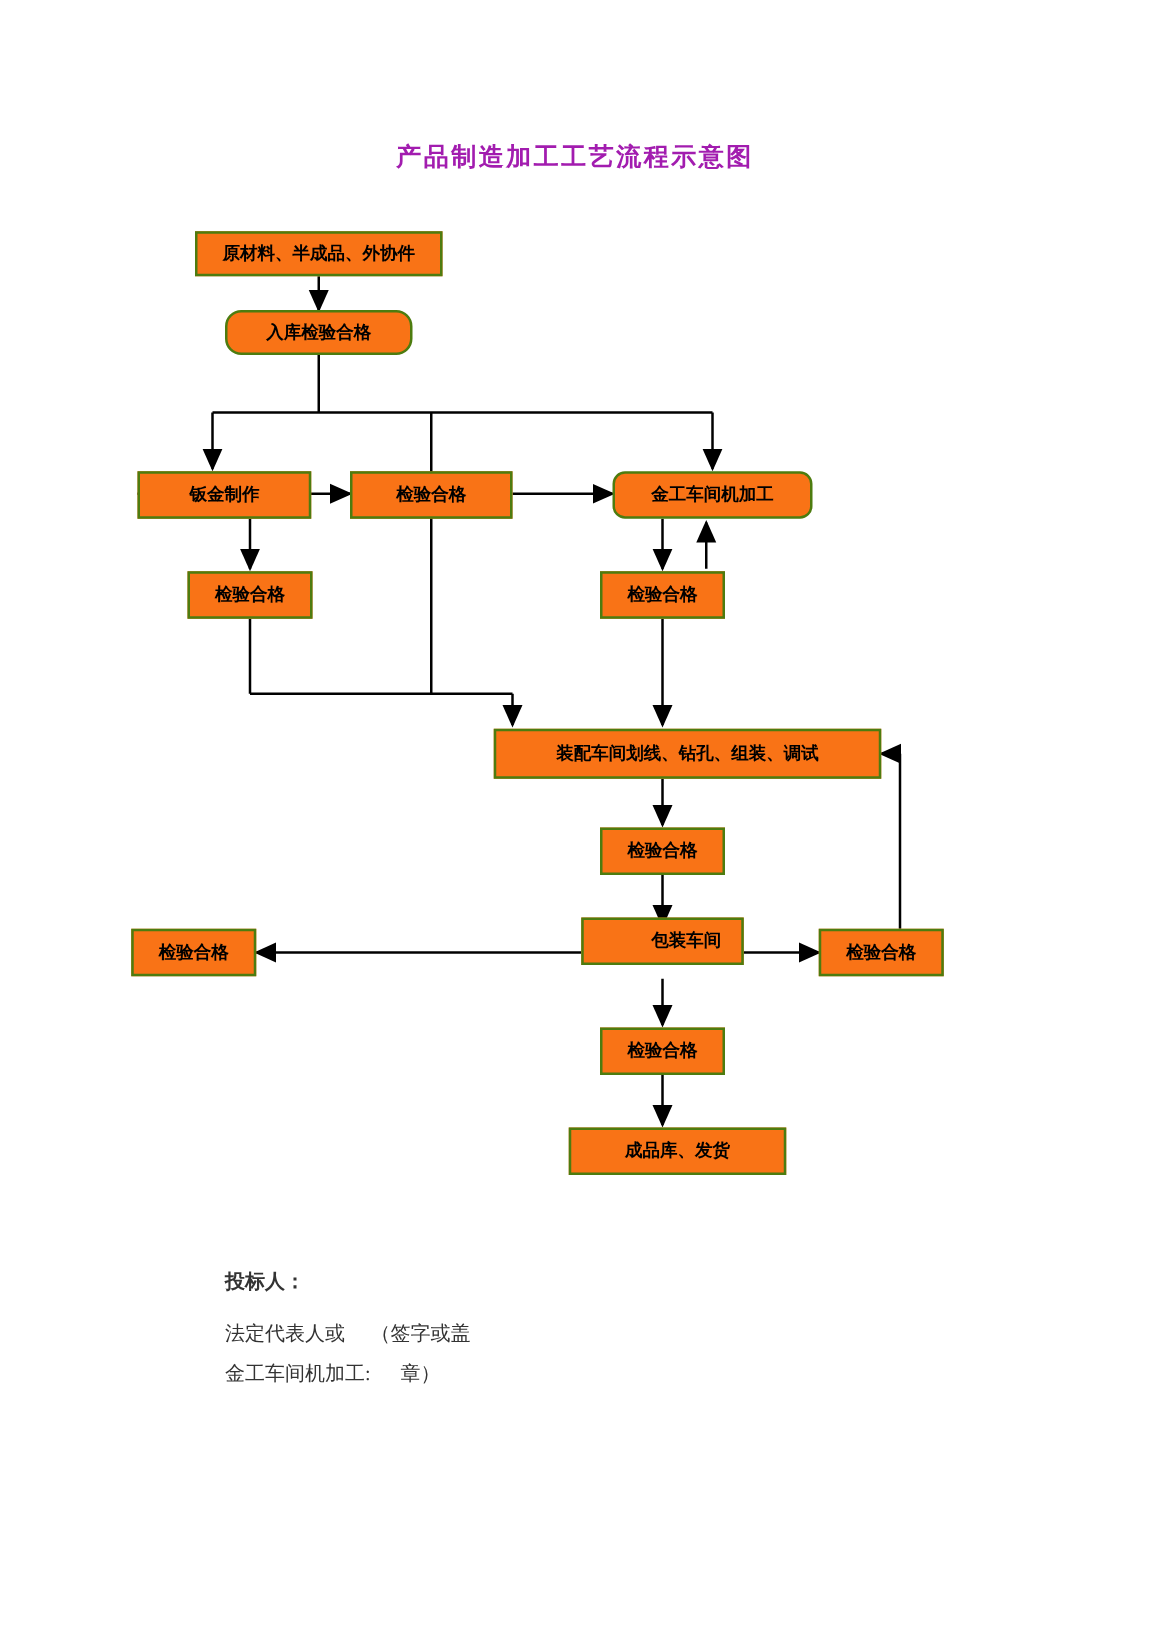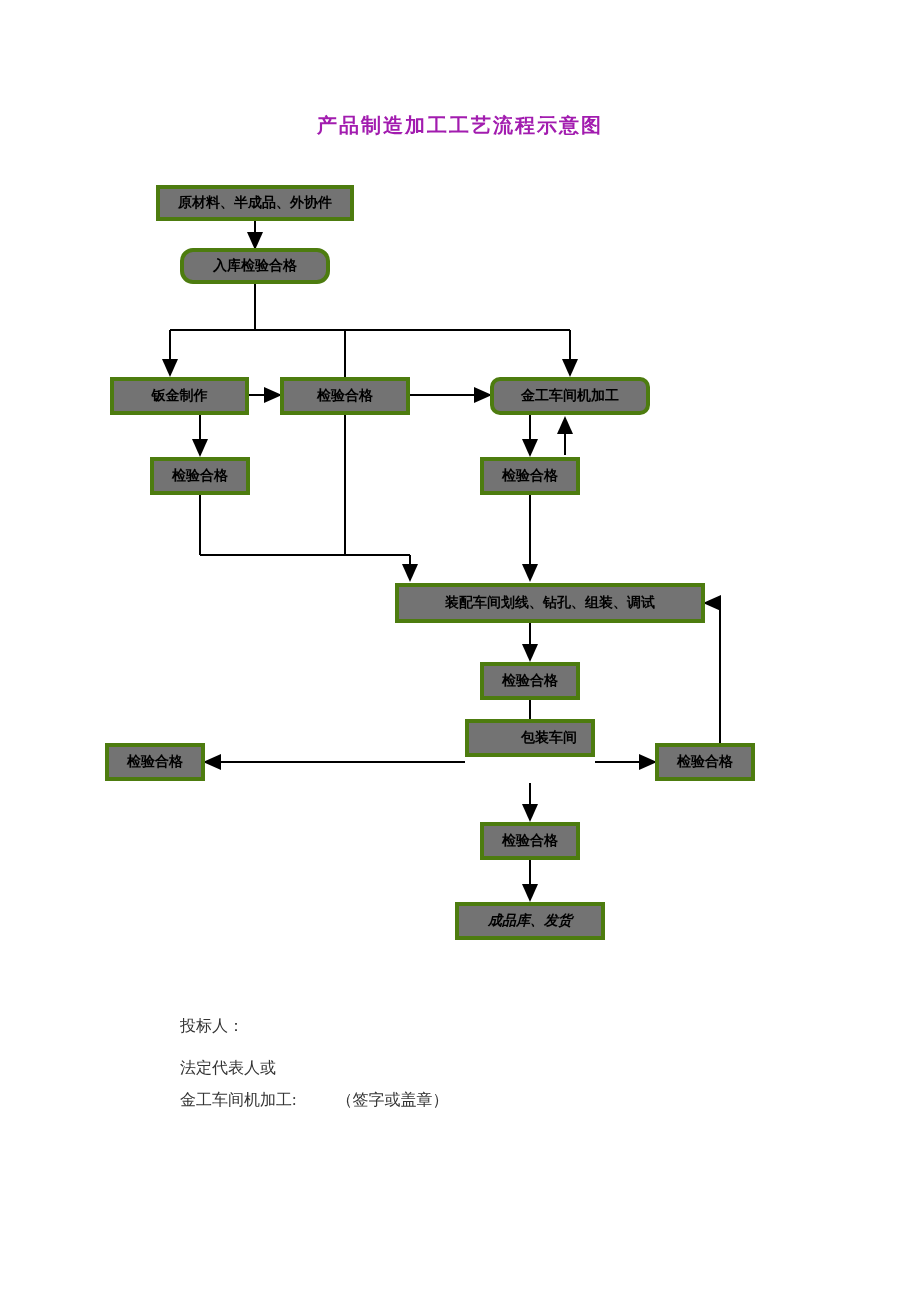--- a/index.html
+++ b/index.html
@@ -22,22 +22,22 @@
     }
     .diagram {
       position: absolute;
       top: 185px;
       left: 110px;
       width: 700px;
       height: 770px;
     }
     .box {
       position: absolute;
-      border: 4px solid #4d7c0f;
-      background: #737373;
+      border: 2px solid #4d7c0f;
+      background: #f97316;
       font-size: 14px;
       font-weight: bold;
       display: flex;
       align-items: center;
       justify-content: center;
       white-space: nowrap;
       padding: 6px 10px;
     }
     svg.connectors {
       position: absolute;
@@ -53,29 +53,28 @@
       left: 180px;
       width: 560px;
       font-size: 16px;
       color: #333;
       line-height: 2;
     }
     .footer-row {
       display: flex;
       margin-bottom: 10px;
     }
-    .footer-label { white-space: nowrap; }
+    .footer-label { white-space: nowrap; font-weight: bold; }
     .footer-sign-block {
       display: flex;
       align-items: flex-end;
     }
     .sign-col {
       display: flex;
-      flex-direction: row;
-      margin-left: 40px;
+      flex-direction: column;
       text-align: center;
     }
   </style>
 </head>
 <body>
 
 <h1 class="title">产品制造加工工艺流程示意图</h1>
 
 <div class="diagram">
 
@@ -144,26 +143,26 @@
   <div class="box" style="left:380px; top:192px; width:160px; height:38px;border-radius:10px;">金工车间机加工</div>
 
   <div class="box" style="left:40px; top:272px; width:100px; height:38px;">检验合格</div>
   <div class="box" style="left:370px; top:272px; width:100px; height:38px;">检验合格</div>
 
   <div class="box" style="left:285px; top:398px; width:310px; height:40px;text-align:center;">装配车间划线、钻孔、组装、调试</div>
 
   <div class="box" style="left:370px; top:477px; width:100px; height:38px;">检验合格</div>
 
   <div class="box" style="left:-5px; top:558px; width:100px; height:38px;">检验合格</div>
-  <div class="box" style="left:355px; top:534px; width:130px; height:38px;padding-left:48px;">包装车间</div>
+  <div class="box" style="left:355px; top:549px; width:130px; height:38px;padding-left:48px;">包装车间</div>
   <div class="box" style="left:545px; top:558px; width:100px; height:38px;">检验合格</div>
 
   <div class="box" style="left:370px; top:637px; width:100px; height:38px;">检验合格</div>
 
-  <div class="box" style="left:345px; top:717px; width:150px; height:38px;font-style:italic;">成品库、发货</div>
+  <div class="box" style="left:345px; top:717px; width:174px; height:38px;">成品库、发货</div>
 
 </div>
 
 <div class="footer">
   <div class="footer-row">
     <span class="footer-label">投标人：</span>
   </div>
   <div class="footer-sign-block">
     <div>
       <div>法定代表人或</div>

